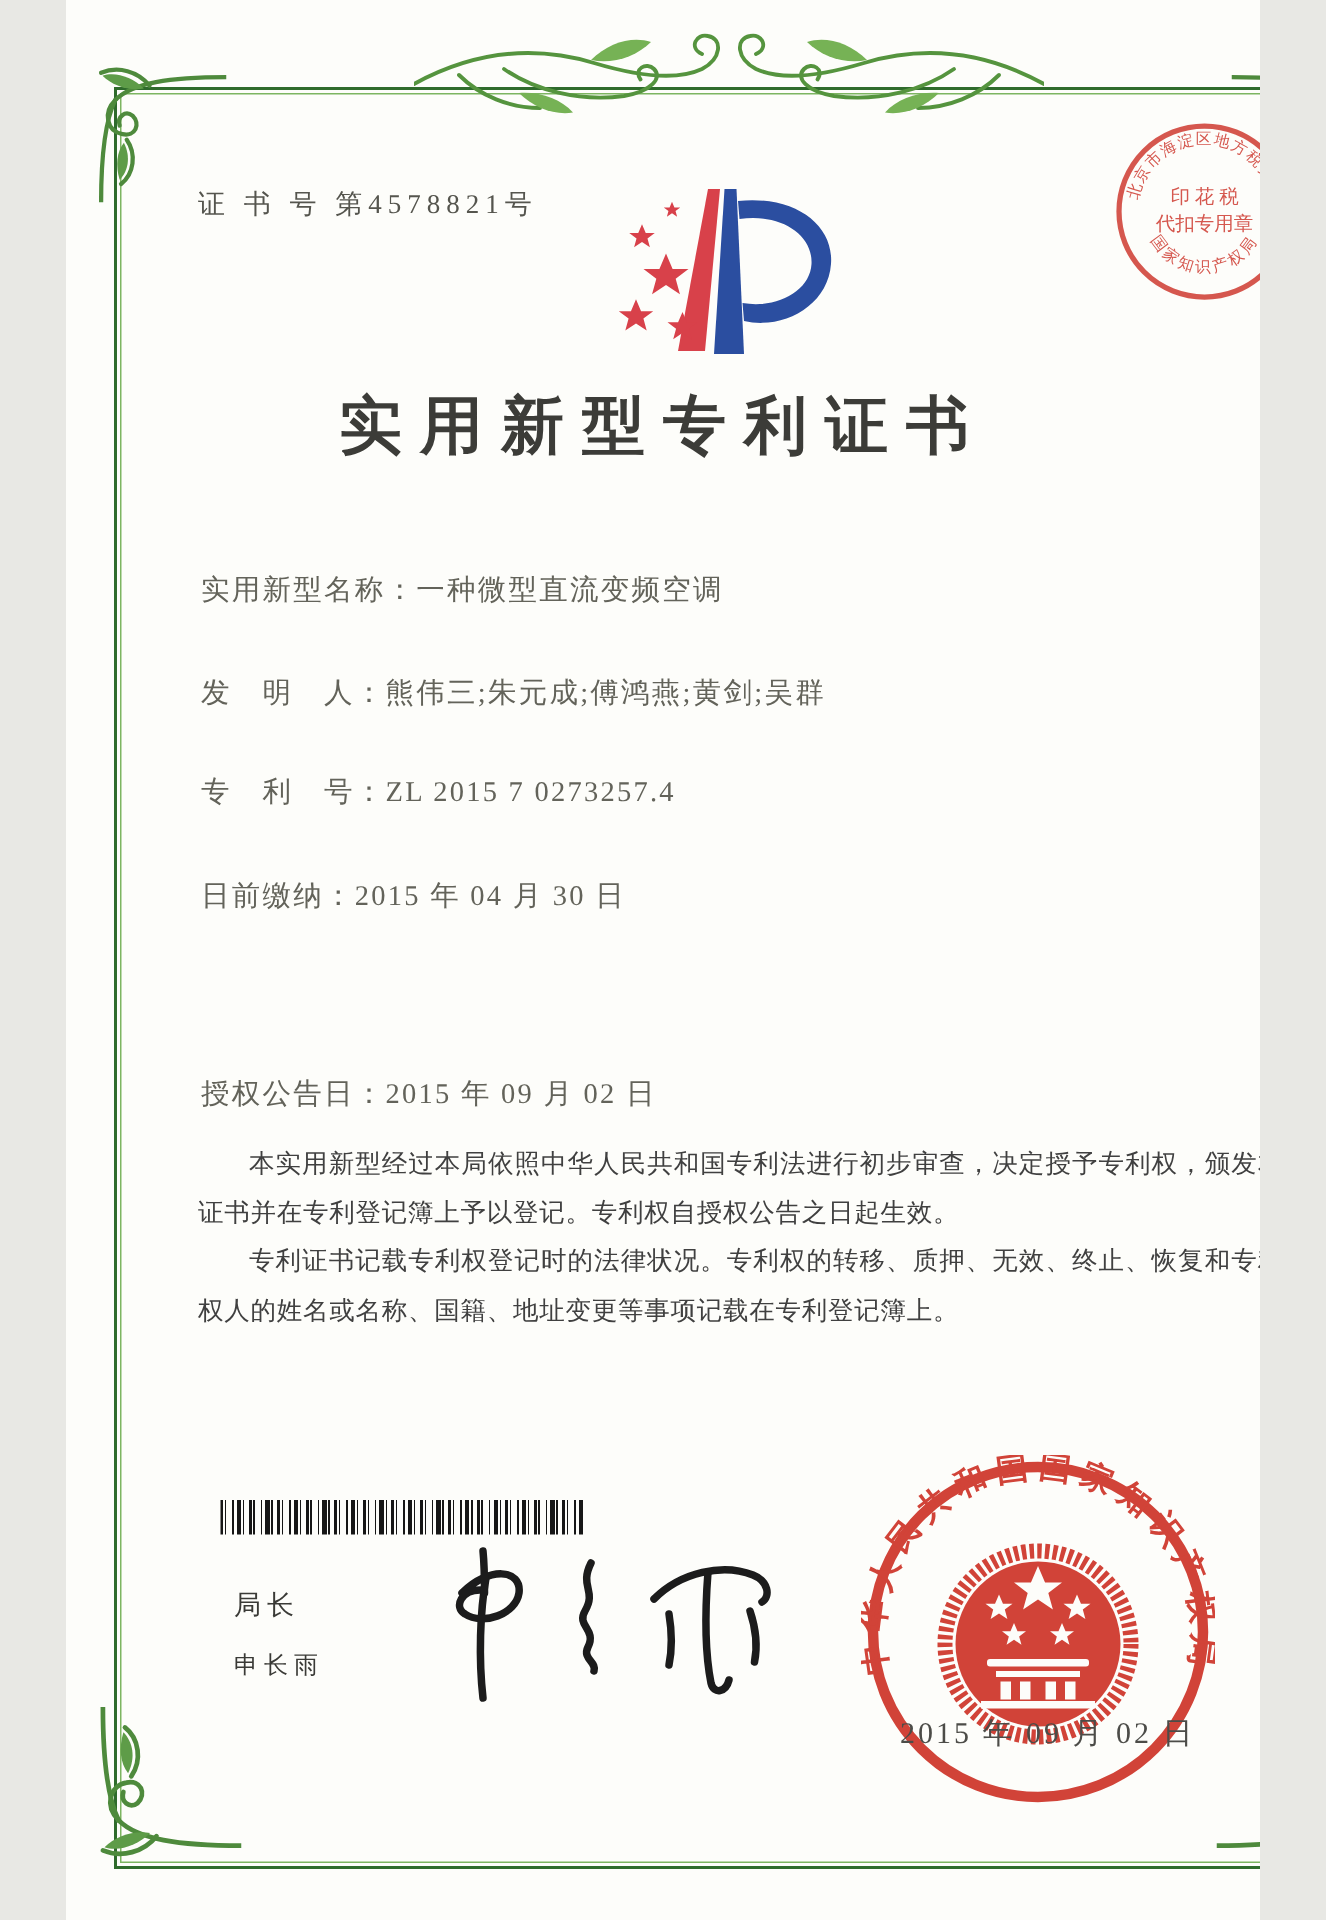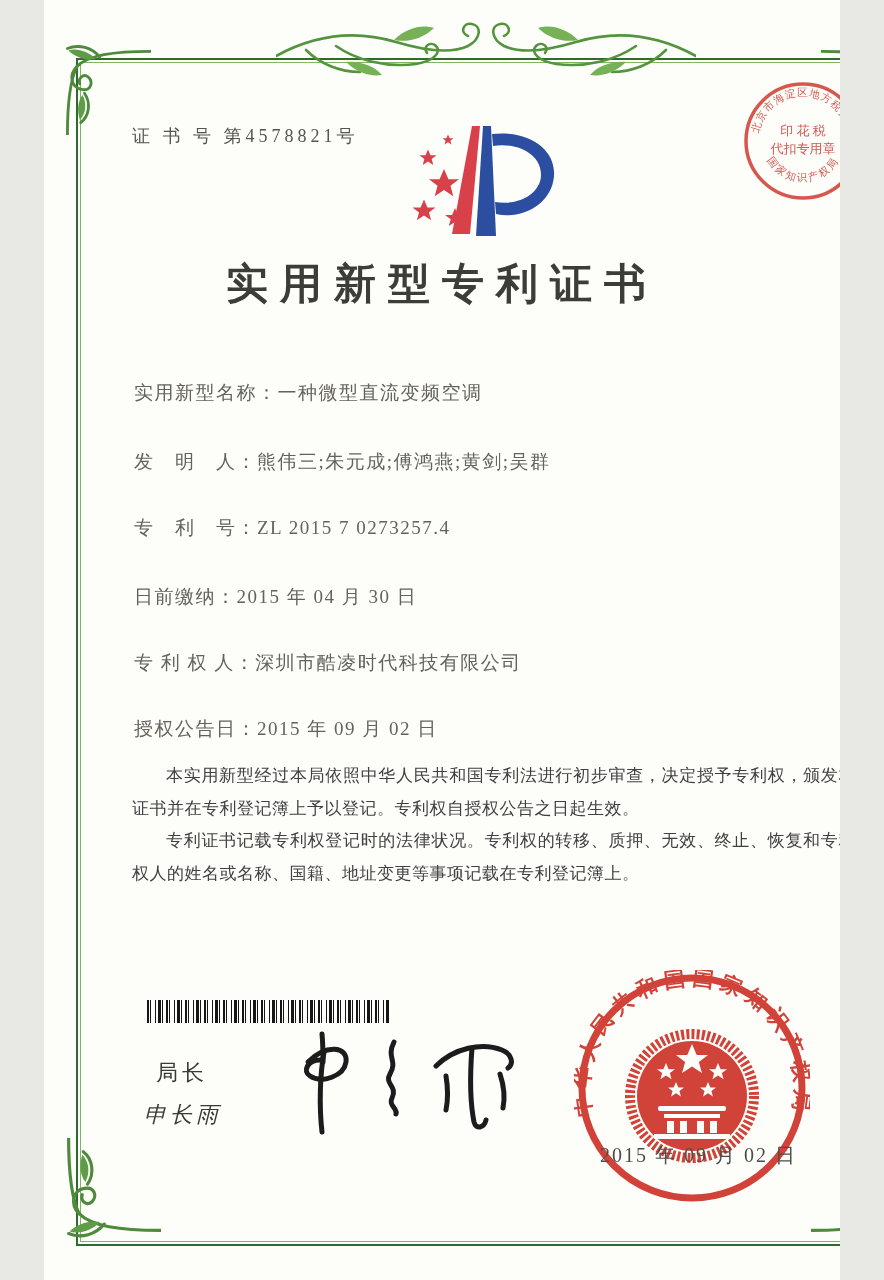--- a/index.html
+++ b/index.html
@@ -47,22 +47,22 @@
   .barcode{
     position:absolute;left:103px;top:1000px;width:242px;height:23px;
     background:
       repeating-linear-gradient(90deg,
         #161616 0 2px,transparent 2px 3px,
         #161616 3px 4px,transparent 4px 8px,
         #161616 8px 9px,transparent 9px 11px,
         #161616 11px 14px,transparent 14px 15px,
         #161616 15px 16px,transparent 16px 19px);
   }
-  .signer-title{position:absolute;left:112px;top:1058px;font-size:22px;color:#3a3a36;letter-spacing:4px;}
-  .signer-name{position:absolute;left:100px;top:1100px;font-size:22px;color:#3a3a36;letter-spacing:4px;font-style:italic;}
+  .signer-title{position:absolute;left:112px;top:1058px;font-size:18px;color:#3a3a36;letter-spacing:4px;}
+  .signer-name{position:absolute;left:112px;top:1100px;font-size:16px;color:#3a3a36;letter-spacing:4px;}
   .signature{position:absolute;left:242px;top:1014px;}
   .authority-seal{position:absolute;left:530px;top:970px;opacity:.95;}
   .seal-date{
     position:absolute;left:556px;top:1142px;font-size:20px;letter-spacing:2px;
     color:#4c4c48;z-index:5;
   }
   .page-footer{
     position:absolute;left:0;top:1192px;width:100%;text-align:center;
     font-size:15px;letter-spacing:2px;color:#8e9a87;
   }
@@ -151,21 +151,20 @@
     <text x="0" y="-6" text-anchor="middle" font-size="13" fill="#d24a40">印 花 税</text>
     <text x="0" y="12" text-anchor="middle" font-size="13" fill="#d24a40">代扣专用章</text>
   </svg>
 
   <div class="doc-title">实用新型专利证书</div>
 
   <div class="field f0"><span>实用新型名称：</span><span>一种微型直流变频空调</span></div>
   <div class="field f1"><span>发　明　人：</span><span>熊伟三;朱元成;傅鸿燕;黄剑;吴群</span></div>
   <div class="field f2"><span>专　利　号：</span><span>ZL 2015 7 0273257.4</span></div>
   <div class="field f3"><span>日前缴纳：</span><span>2015 年 04 月 30 日</span></div>
-  <div class="field f4"><span>专 利 权 人：</span><span>深圳市酷凌时代科技有限公司</span></div>
   <div class="field f5"><span>授权公告日：</span><span>2015 年 09 月 02 日</span></div>
 
   <div class="body-text">
     <p>本实用新型经过本局依照中华人民共和国专利法进行初步审查，决定授予专利权，颁发本证书并在专利登记簿上予以登记。专利权自授权公告之日起生效。</p>
     <p>专利证书记载专利权登记时的法律状况。专利权的转移、质押、无效、终止、恢复和专利权人的姓名或名称、国籍、地址变更等事项记载在专利登记簿上。</p>
   </div>
 
   <div class="barcode"></div>
 
   <div class="signer-title">局长</div>

